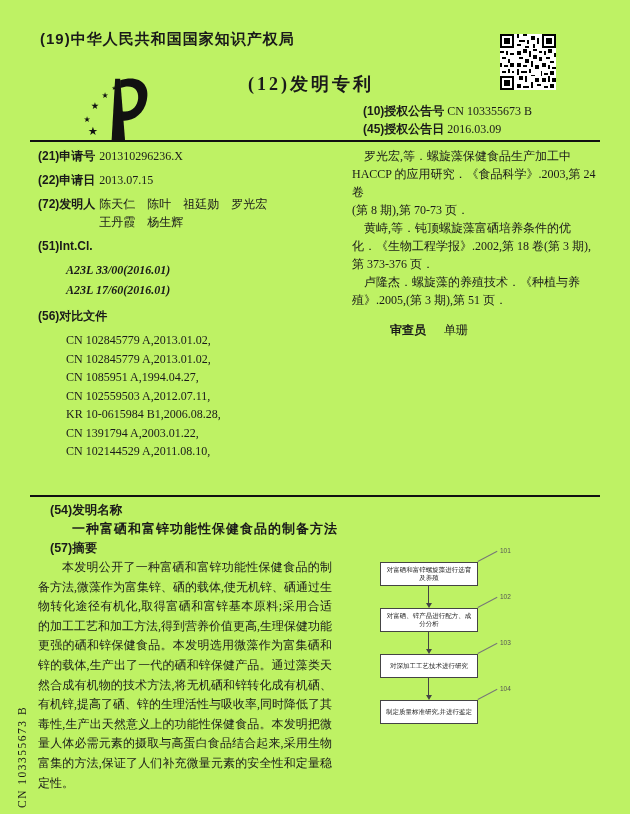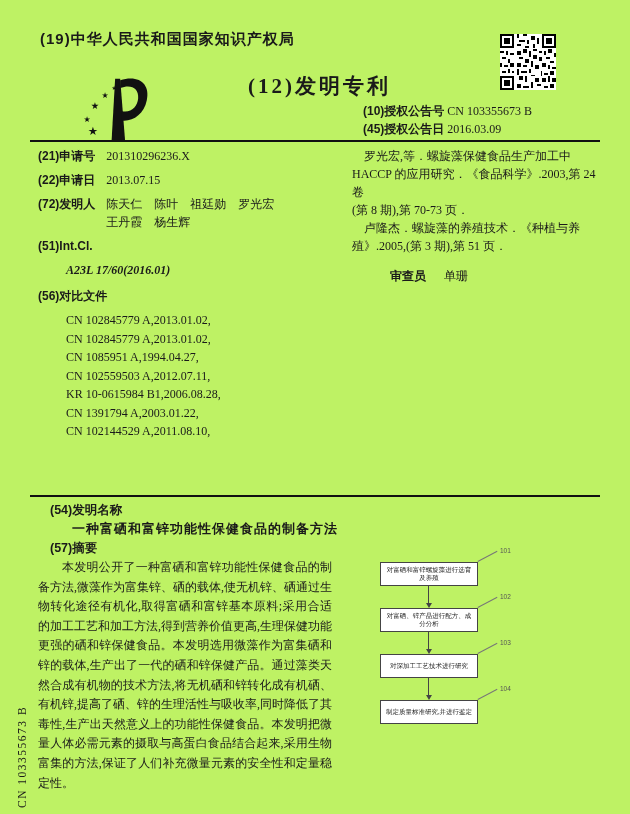--- a/index.html
+++ b/index.html
@@ -8,32 +8,32 @@
     position:relative; width:630px; height:814px; margin:0 auto;
     background:#bef264; color:#1a1a1a; overflow:hidden;
     font-family:"Liberation Serif","DejaVu Serif",serif;
   }
   .hei { font-family:"Liberation Sans","DejaVu Sans",sans-serif; }
 
   
   .office { position:absolute; left:40px; top:30px; font-size:15px; font-weight:bold; letter-spacing:1px; }
   .qr { position:absolute; left:500px; top:33px; width:56px; height:58px; }
   .logo { position:absolute; left:82px; top:72px; width:72px; height:74px; }
-  .doctype { position:absolute; left:248px; top:72px; font-size:21px; font-weight:bold; letter-spacing:3px;text-align:center; }
+  .doctype { position:absolute; left:248px; top:72px; font-size:18px; font-weight:bold; letter-spacing:3px;text-align:center; }
   .publine { position:absolute; left:363px; font-size:12px; white-space:nowrap; }
   .publine .lab { font-weight:bold; }
   .pub-no   { top:103px; }
   .pub-date { top:121px; }
   .rule1 { position:absolute; left:30px; top:140px; width:570px; height:2px; background:#111; }
   .rule2 { position:absolute; left:30px; top:495px; width:570px; height:2px; background:#111; }
 
   
   .colL { position:absolute; left:38px; top:147px; width:300px; font-size:12px; line-height:18px; }
   .colR { position:absolute; left:352px; top:147px; width:248px; font-size:12px; line-height:18px; }
-  .field { display:flex; gap:11px; margin-bottom:6px; }
+  .field { display:flex; gap:4px; margin-bottom:6px; }
   .field .lab { font-weight:bold; white-space:nowrap; font-family:"Liberation Sans","DejaVu Sans",sans-serif; }
   .field .val { white-space:pre-line; }
   .sub { margin-left:28px; }
   .intcl-item { margin-left:28px; font-style:italic; font-weight:bold; margin-bottom:2px; }
   .cit { margin-left:28px; line-height:18.5px; }
   .ref { text-indent:1em; white-space:pre-line; margin-bottom:0; }
   .examiner { margin-top:12px; margin-left:38px; display:flex; gap:18px; }
   .examiner .lab { font-weight:bold; font-family:"Liberation Sans","DejaVu Sans",sans-serif; }
 
   
@@ -124,37 +124,41 @@
       <span class="val">2013.07.15</span>
     </div>
     <div class="field">
       <span class="lab">(72)发明人</span>
       <span class="val">陈天仁　陈叶　祖廷勋　罗光宏
 王丹霞　杨生辉</span>
     </div>
     <div class="field">
       <span class="lab">(51)Int.Cl.</span>
     </div>
+    <div class="intcl-item">A23L 33/00(2016.01)</div>
     <div class="intcl-item">A23L 17/60(2016.01)</div>
     <div class="field" style="margin-top:8px">
       <span class="lab">(56)对比文件</span>
     </div>
     <div class="cit">CN 102845779 A,2013.01.02,</div>
     <div class="cit">CN 102845779 A,2013.01.02,</div>
     <div class="cit">CN 1085951 A,1994.04.27,</div>
     <div class="cit">CN 102559503 A,2012.07.11,</div>
     <div class="cit">KR 10-0615984 B1,2006.08.28,</div>
     <div class="cit">CN 1391794 A,2003.01.22,</div>
     <div class="cit">CN 102144529 A,2011.08.10,</div>
   </div>
 
   <div class="colR">
     <div class="ref">罗光宏,等．螺旋藻保健食品生产加工中
 HACCP 的应用研究．《食品科学》.2003,第 24 卷
 (第 8 期),第 70-73 页．</div>
+    <div class="ref">黄峙,等．钝顶螺旋藻富硒培养条件的优
+化．《生物工程学报》.2002,第 18 卷(第 3 期),
+第 373-376 页．</div>
     <div class="ref">卢隆杰．螺旋藻的养殖技术．《种植与养
 殖》.2005,(第 3 期),第 51 页．</div>
     <div class="examiner">
       <span class="lab">审查员</span>
       <span>单珊</span>
     </div>
   </div>
 
   <div class="rule2"></div>
 

